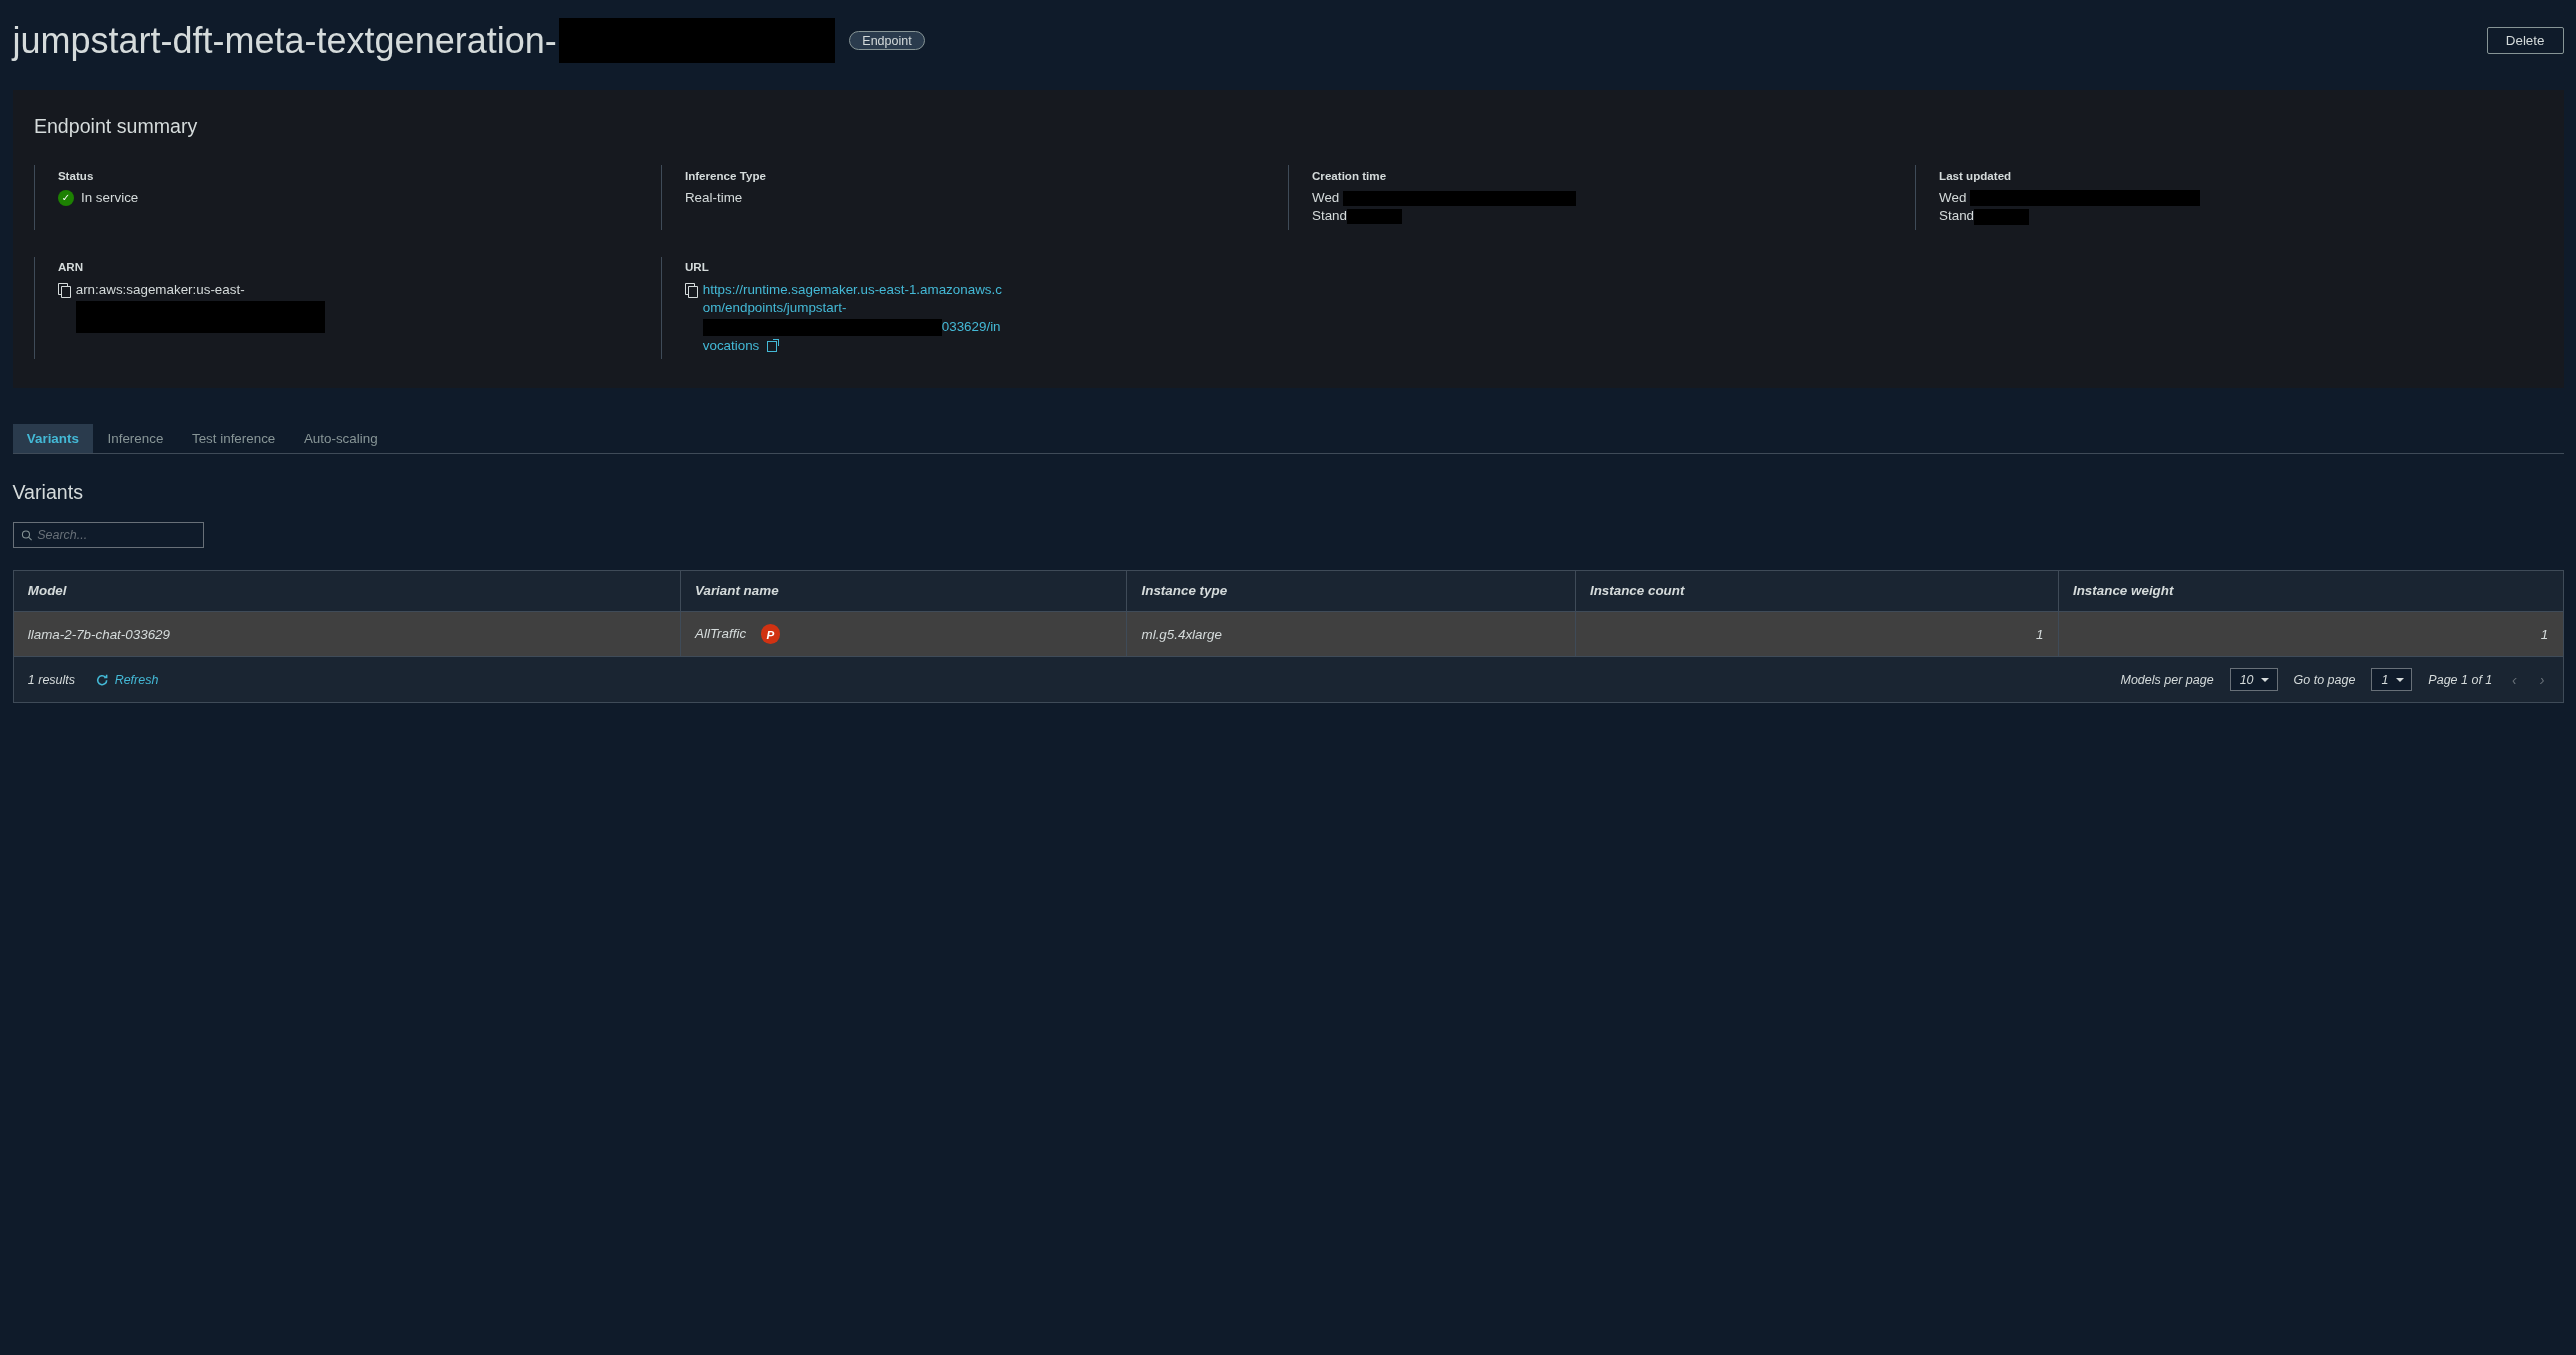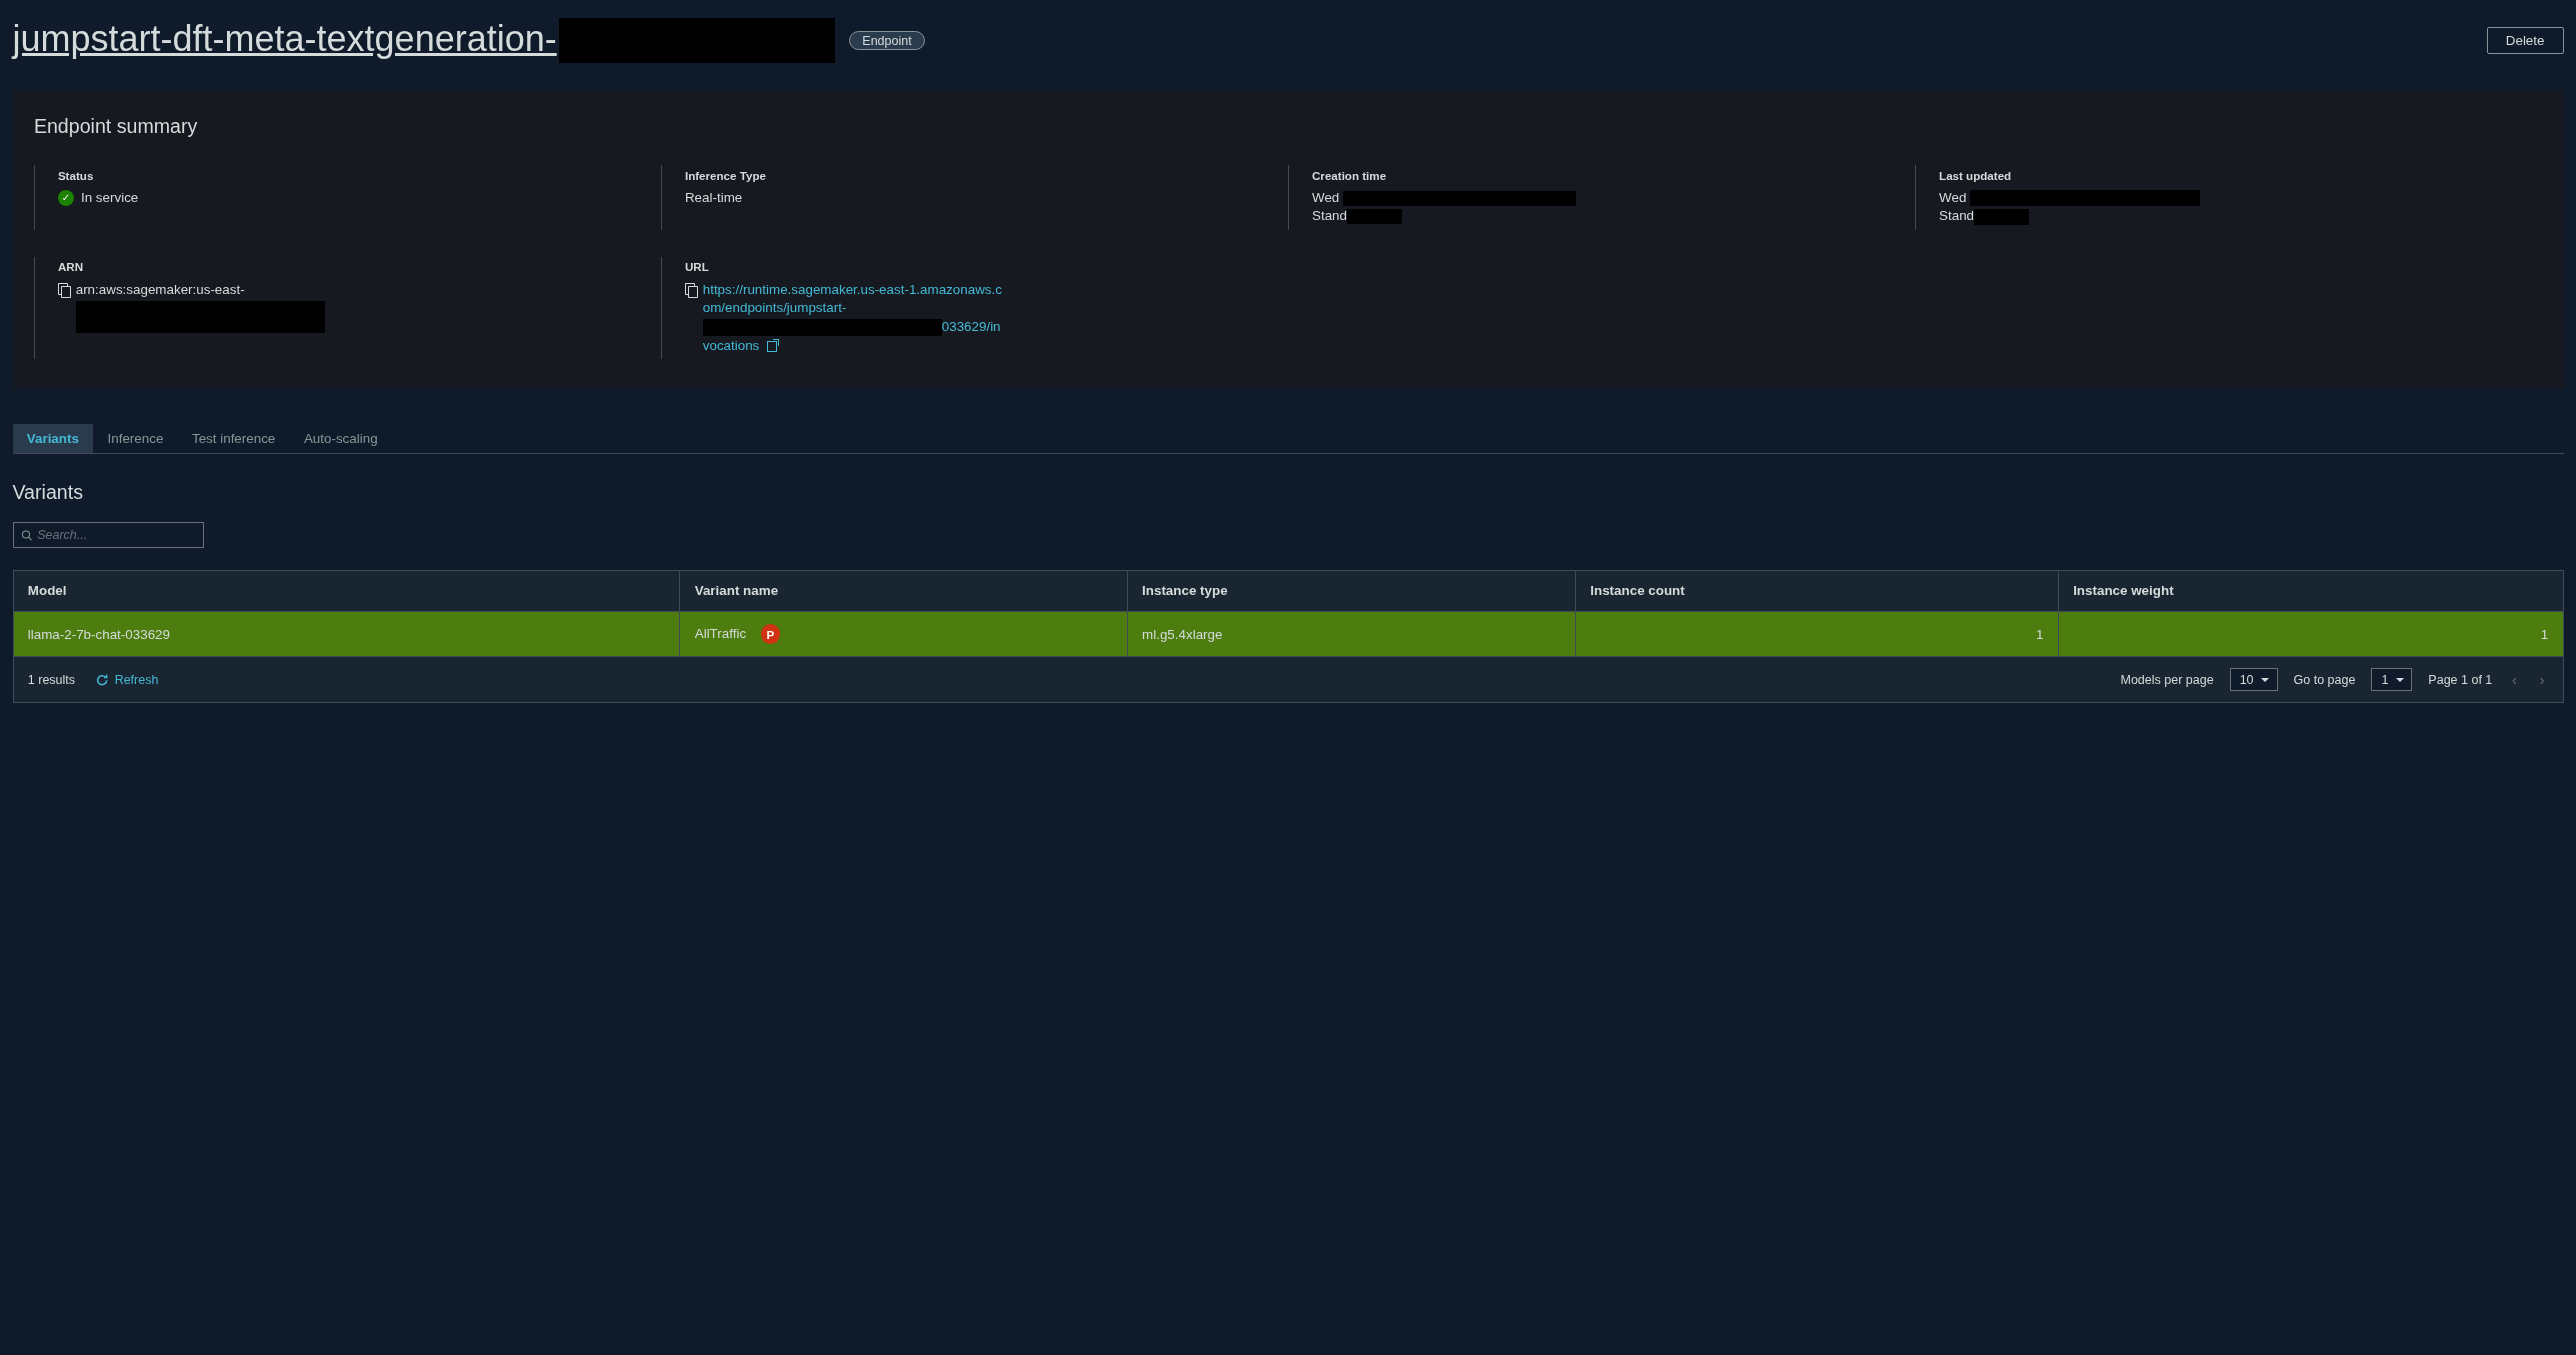--- a/index.html
+++ b/index.html
@@ -20,22 +20,21 @@
     display: flex;
     align-items: center;
     gap: 14.3px;
     flex-wrap: wrap;
   }
   .page-title {
     font-size: 36px;
     font-weight: 400;
     color: #d5dbdb;
     display: flex;
-    align-items: flex-start;
-    text-decoration: underline;
+    align-items: center;
   }
   .redact-box {
     background: #000;
     display: inline-block;
   }
   .redact-title { width: 276px; height: 45px; margin-left: 1.8px; }
   .badge {
     border: 0.9px solid #879596;
     border-radius: 12.5px;
     padding: 1.8px 12.5px;
@@ -168,21 +167,22 @@
     background: transparent;
     border: none;
     outline: none;
     color: #d5dbdb;
     font-size: 12.5px;
     width: 100%;
   }
   .search-box input::placeholder { color: #687078; font-style: italic; }
   .table-wrap {
     border: 0.9px solid #3f4b58;
-    background: #4d7c0f;
+    background: #404040;
+    font-style: italic;
   }
   table { width: 100%; border-collapse: collapse; }
   thead th {
     text-align: left;
     font-size: 13.4px;
     font-weight: 700;
     padding: 12.5px 14.3px;
     border-bottom: 0.9px solid #3f4b58;
     border-right: 0.9px solid #3f4b58;
     background: #1a2532;

